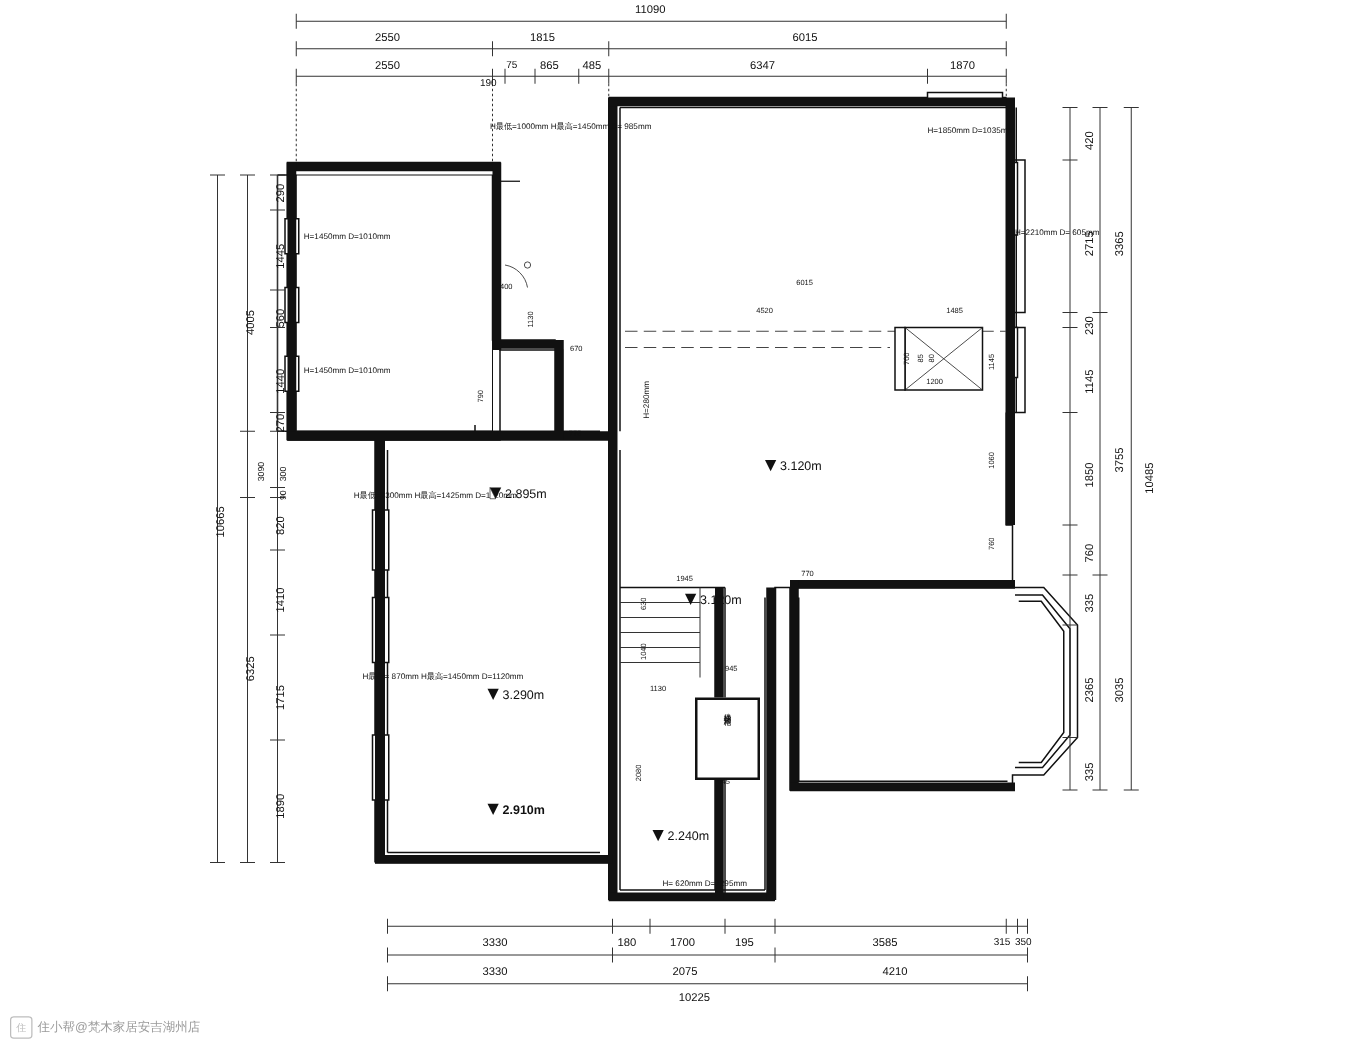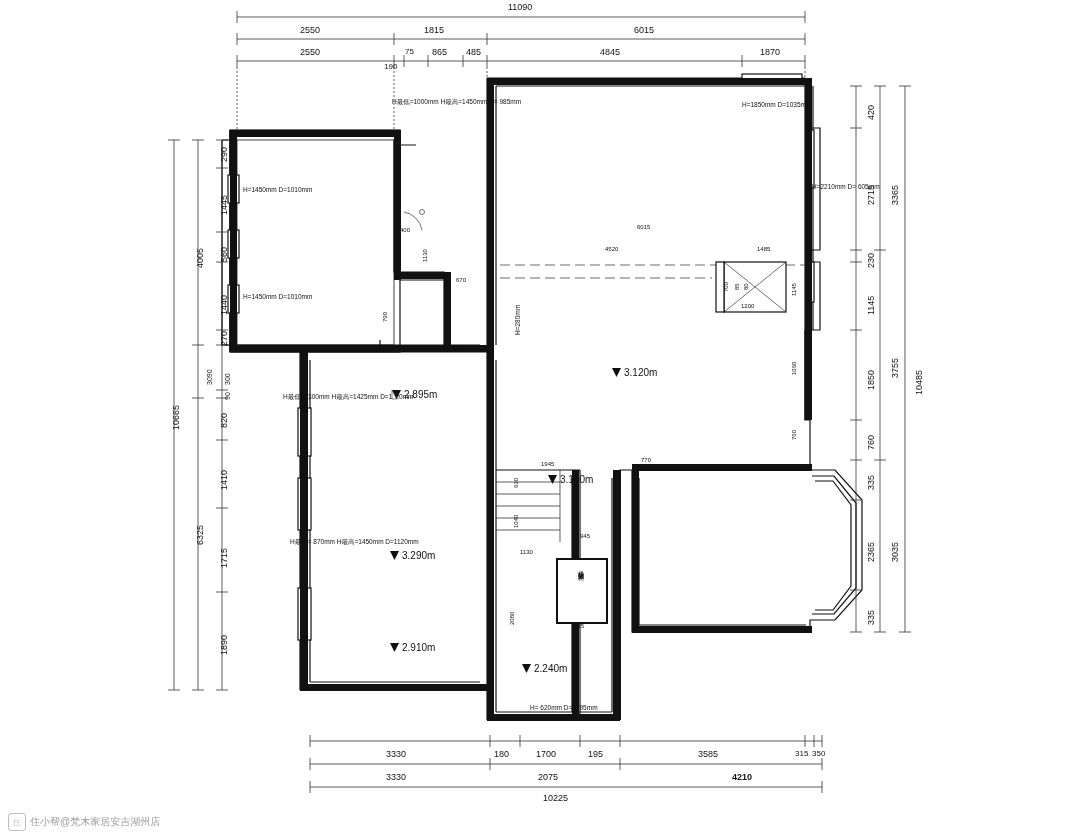--- a/index.html
+++ b/index.html
@@ -244,34 +244,34 @@
 
     <span class="dim-text" style="left:300px;top:25px;">2550</span>
     <span class="dim-text" style="left:424px;top:25px;">1815</span>
     <span class="dim-text" style="left:634px;top:25px;">6015</span>
 
     <span class="dim-text" style="left:300px;top:47px;">2550</span>
     <span class="dim-text" style="left:384px;top:62px;font-size:8px;">190</span>
     <span class="dim-text" style="left:405px;top:47px;font-size:8px;">75</span>
     <span class="dim-text" style="left:432px;top:47px;">865</span>
     <span class="dim-text" style="left:466px;top:47px;">485</span>
-    <span class="dim-text" style="left:600px;top:47px;">4845</span>
+    <span class="dim-text" style="left:600px;top:47px;">6347</span>
     <span class="dim-text" style="left:760px;top:47px;">1870</span>
 
     <span class="dim-text" style="left:386px;top:749px;">3330</span>
     <span class="dim-text" style="left:494px;top:749px;">180</span>
     <span class="dim-text" style="left:536px;top:749px;">1700</span>
     <span class="dim-text" style="left:588px;top:749px;">195</span>
     <span class="dim-text" style="left:698px;top:749px;">3585</span>
     <span class="dim-text" style="left:795px;top:749px;font-size:8px;">315</span>
     <span class="dim-text" style="left:812px;top:749px;font-size:8px;">350</span>
 
     <span class="dim-text" style="left:386px;top:772px;">3330</span>
     <span class="dim-text" style="left:538px;top:772px;">2075</span>
-    <span class="dim-text" style="left:732px;top:772px;font-weight:bold;">4210</span>
+    <span class="dim-text" style="left:706px;top:772px;">4210</span>
 
     <span class="dim-text vert" style="left:219px;top:162px;">290</span>
     <span class="dim-text vert" style="left:219px;top:215px;">1445</span>
     <span class="dim-text vert" style="left:219px;top:262px;">560</span>
     <span class="dim-text vert" style="left:219px;top:315px;">1440</span>
     <span class="dim-text vert" style="left:219px;top:346px;">270</span>
     <span class="dim-text vert" style="left:224px;top:385px;font-size:7px;">300</span>
     <span class="dim-text vert" style="left:224px;top:400px;font-size:7px;">90</span>
     <span class="dim-text vert" style="left:219px;top:428px;">820</span>
     <span class="dim-text vert" style="left:219px;top:490px;">1410</span>
@@ -356,21 +356,21 @@
           </svg></span><span>2.895m</span></span>
     <span class="lvl" style="left:612px;top:367px;"><span class="mk"><svg width="9" height="9">
             <polygon points="0,0 9,0 4.5,9" fill="#111"></polygon>
           </svg></span><span>3.120m</span></span>
     <span class="lvl" style="left:548px;top:474px;"><span class="mk"><svg width="9" height="9">
             <polygon points="0,0 9,0 4.5,9" fill="#111"></polygon>
           </svg></span><span>3.120m</span></span>
     <span class="lvl" style="left:390px;top:550px;"><span class="mk"><svg width="9" height="9">
             <polygon points="0,0 9,0 4.5,9" fill="#111"></polygon>
           </svg></span><span>3.290m</span></span>
-    <span class="lvl" style="left:390px;top:642px;"><span class="mk"><svg width="9" height="9">
+    <span class="lvl" style="left:390px;top:642px;font-weight:bold;"><span class="mk"><svg width="9" height="9">
             <polygon points="0,0 9,0 4.5,9" fill="#111"></polygon>
           </svg></span><span>2.910m</span></span>
     <span class="lvl" style="left:522px;top:663px;"><span class="mk"><svg width="9" height="9">
             <polygon points="0,0 9,0 4.5,9" fill="#111"></polygon>
           </svg></span><span>2.240m</span></span>
   </div>
 
   <div class="wm">
     <span class="sq">住</span>
     <span>住小帮@梵木家居安吉湖州店</span>

